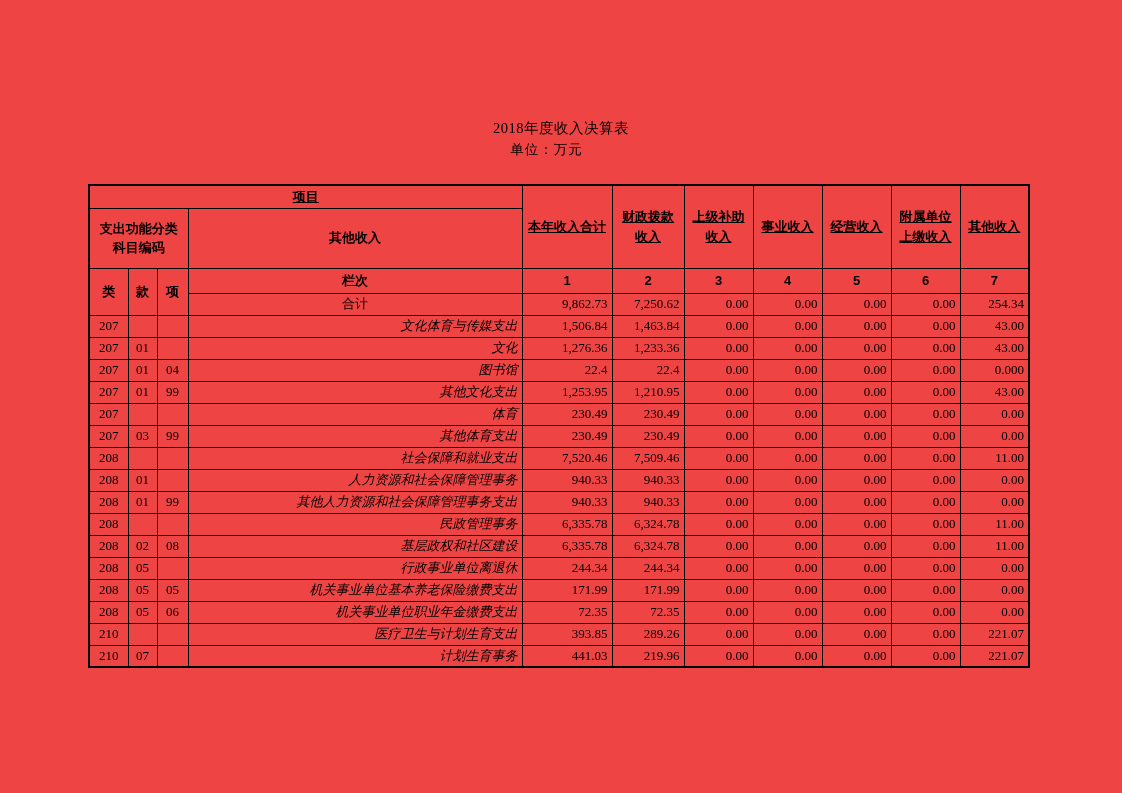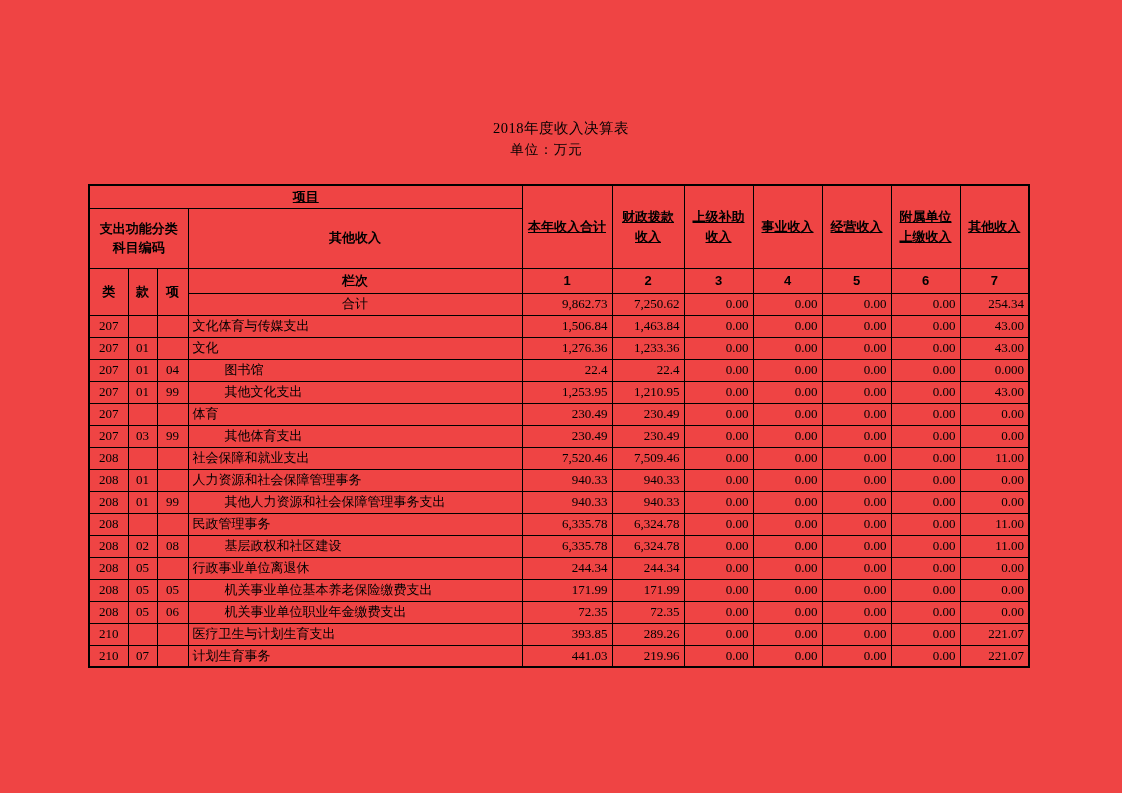--- a/index.html
+++ b/index.html
@@ -64,21 +64,21 @@
     line-height: 1.5;
   }
   td.colnum {
     font-family: "Liberation Sans", sans-serif;
     font-weight: bold;
     font-size: 13px;
     text-align: center;
   }
   td.code   { text-align: center; }
   td.num    { text-align: right; padding-right: 5px; white-space: nowrap; }
-  td.name   { text-align: left; padding-left: 5px; white-space: nowrap; }
+  td.name   { text-align: right; padding-left: 5px; white-space: nowrap; font-style: italic; }
   td.name.indent { padding-left: 36px; margin-left: 34px; }
   td.center { text-align: center; }
 </style>
 </head>
 <body>
 
 <div class="page">
 
   <div class="doc-title">2018年度收入决算表</div>
 

